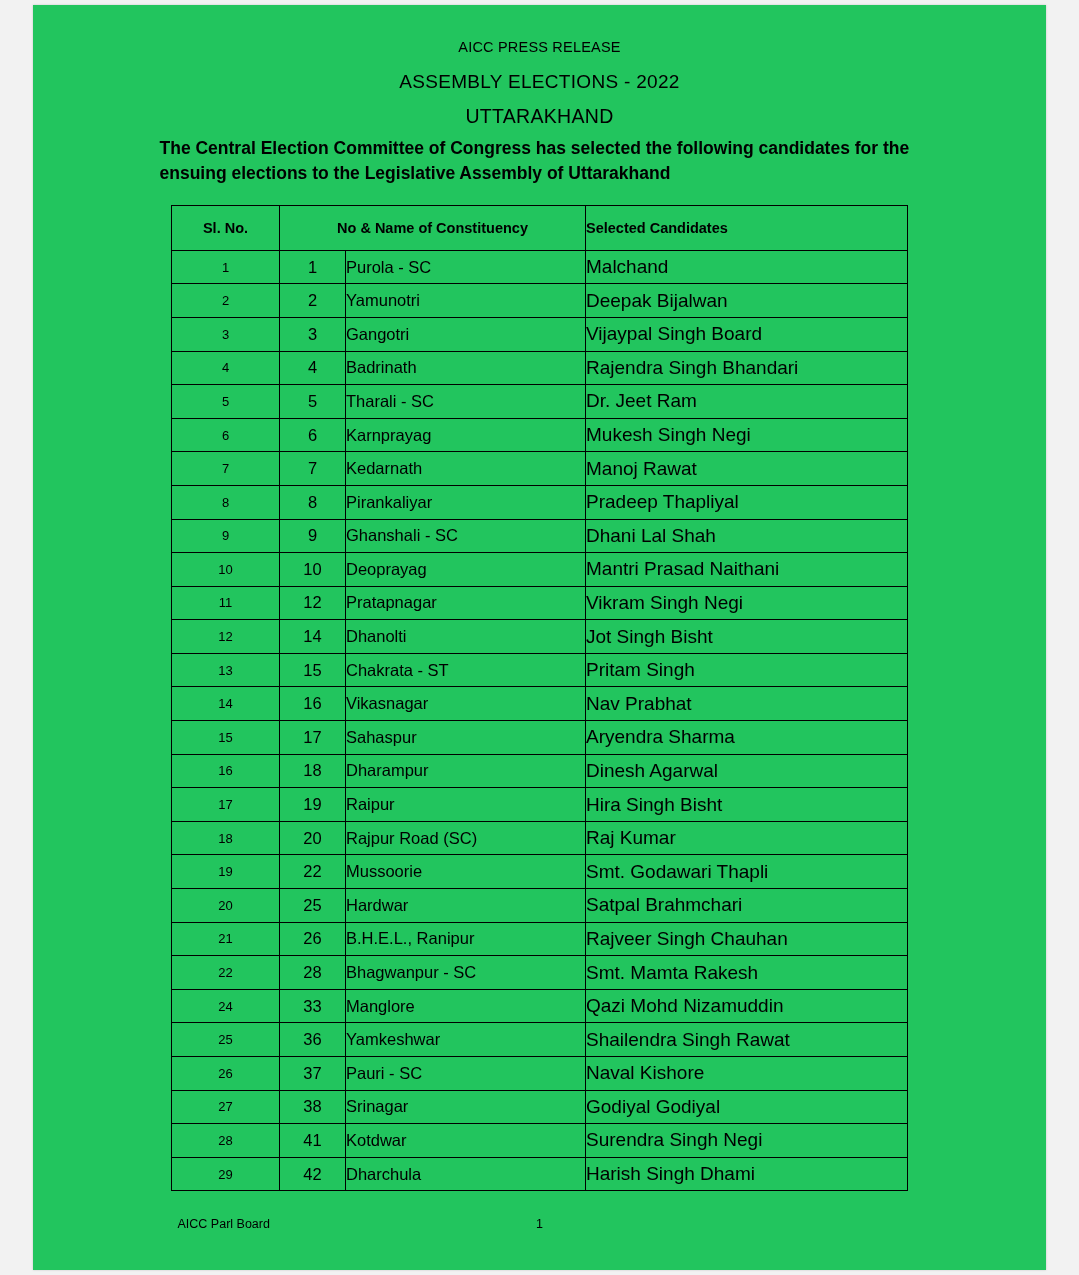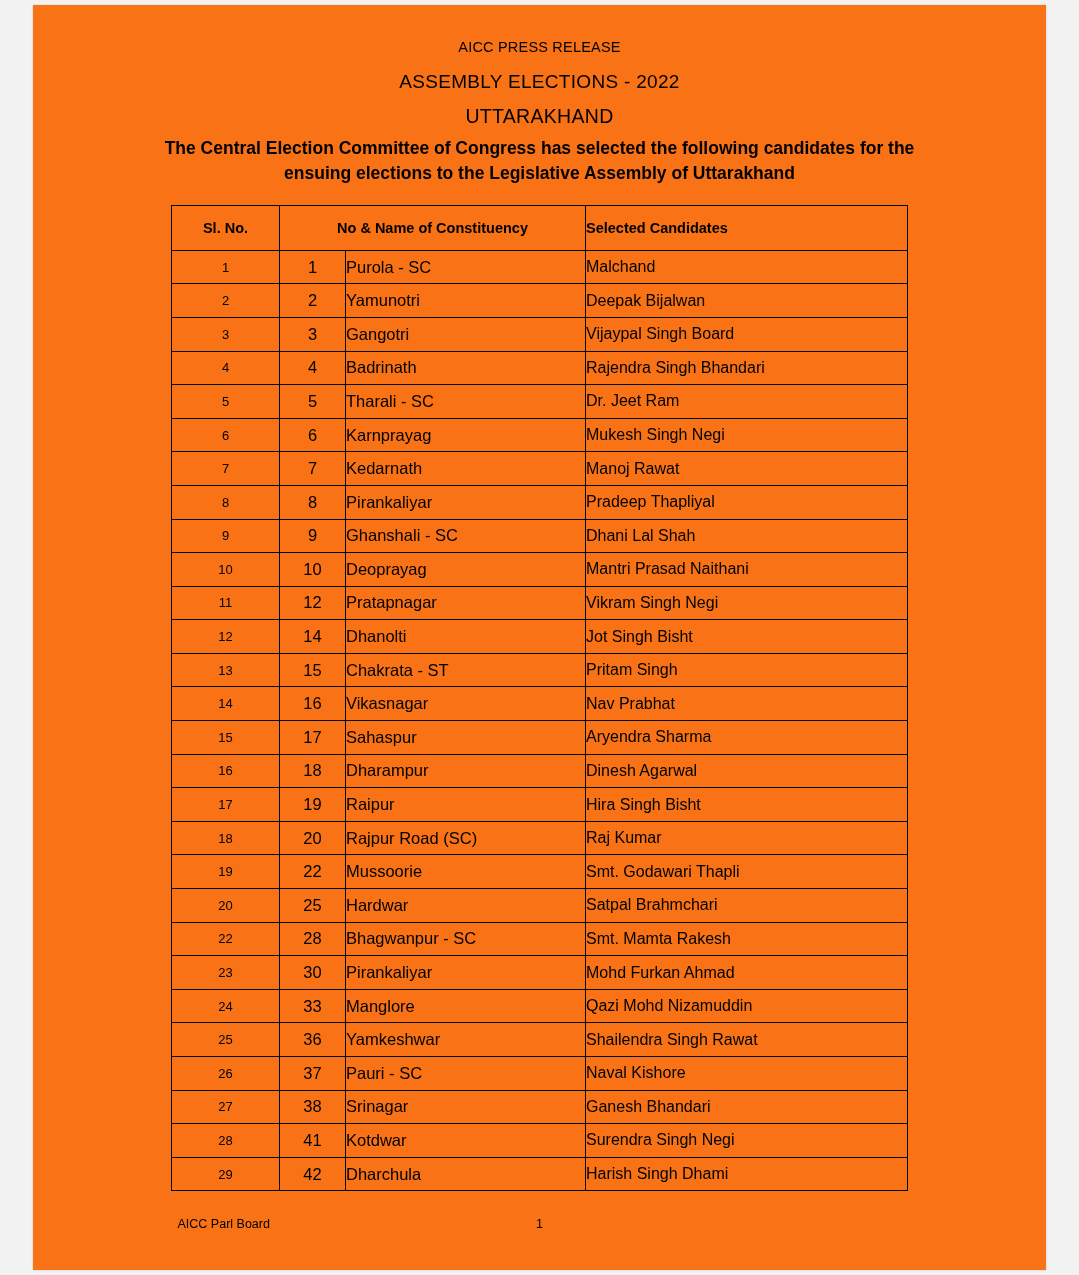--- a/index.html
+++ b/index.html
@@ -12,21 +12,21 @@
     height: 1275px;
     font-family: "Liberation Sans", sans-serif;
     overflow: hidden;
   }
   .page {
     position: absolute;
     left: 33px;
     top: 5px;
     width: 1013px;
     height: 1265px;
-    background: #f97316;
+    background: #22c55e;
     box-shadow: 0 0 2px rgba(0,0,0,0.18);
   }
   .doc-inner {
     padding: 34px 60px 0 60px;
   }
   .press-release {
     text-align: center;
     font-size: 14.5px;
     color: #000;
     letter-spacing: 0.2px;
@@ -40,21 +40,21 @@
     margin-bottom: 12px;
   }
   .title2 {
     text-align: center;
     font-size: 19.5px;
     color: #000;
     letter-spacing: 0.3px;
     margin-bottom: 8px;
   }
   .subtitle {
-    text-align: center;
+    text-align: left;
     font-size: 17.5px;
     font-weight: bold;
     color: #000;
     line-height: 1.45;
     margin: 0 auto 18px auto;
     width: 760px;
   }
   table.candidates {
     border-collapse: collapse;
     margin: 0 auto;
@@ -97,21 +97,21 @@
   }
   td.c-const {
     text-align: left;
     padding-left: 8px;
     font-size: 16.5px;
     margin-left: 16px;
   }
   td.c-cand {
     text-align: left;
     padding-left: 8px;
-    font-size: 16px;
+    font-size: 19px;
   }
   .footer {
     width: 736px;
     margin: 26px auto 0 auto;
     position: relative;
     height: 20px;
   }
   .footer .left {
     position: absolute;
     left: 6px;
@@ -269,32 +269,32 @@
             <td class="c-const">Mussoorie</td>
             <td class="c-cand">Smt. Godawari Thapli</td>
           </tr>
           <tr>
             <td class="c-sl">20</td>
             <td class="c-num">25</td>
             <td class="c-const">Hardwar</td>
             <td class="c-cand">Satpal Brahmchari</td>
           </tr>
           <tr>
+            <td class="c-sl">21</td>
+            <td class="c-num">26</td>
+            <td class="c-const">B.H.E.L., Ranipur</td>
+            <td class="c-cand">Rajveer Singh Chauhan</td>
+          </tr>
+          <tr>
             <td class="c-sl">22</td>
             <td class="c-num">28</td>
             <td class="c-const">Bhagwanpur - SC</td>
             <td class="c-cand">Smt. Mamta Rakesh</td>
           </tr>
           <tr>
-            <td class="c-sl">23</td>
-            <td class="c-num">30</td>
-            <td class="c-const">Pirankaliyar</td>
-            <td class="c-cand">Mohd Furkan Ahmad</td>
-          </tr>
-          <tr>
             <td class="c-sl">24</td>
             <td class="c-num">33</td>
             <td class="c-const">Manglore</td>
             <td class="c-cand">Qazi Mohd Nizamuddin</td>
           </tr>
           <tr>
             <td class="c-sl">25</td>
             <td class="c-num">36</td>
             <td class="c-const">Yamkeshwar</td>
             <td class="c-cand">Shailendra Singh Rawat</td>
@@ -302,21 +302,21 @@
           <tr>
             <td class="c-sl">26</td>
             <td class="c-num">37</td>
             <td class="c-const">Pauri - SC</td>
             <td class="c-cand">Naval Kishore</td>
           </tr>
           <tr>
             <td class="c-sl">27</td>
             <td class="c-num">38</td>
             <td class="c-const">Srinagar</td>
-            <td class="c-cand">Ganesh Bhandari</td>
+            <td class="c-cand">Godiyal Godiyal</td>
           </tr>
           <tr>
             <td class="c-sl">28</td>
             <td class="c-num">41</td>
             <td class="c-const">Kotdwar</td>
             <td class="c-cand">Surendra Singh Negi</td>
           </tr>
           <tr>
             <td class="c-sl">29</td>
             <td class="c-num">42</td>

